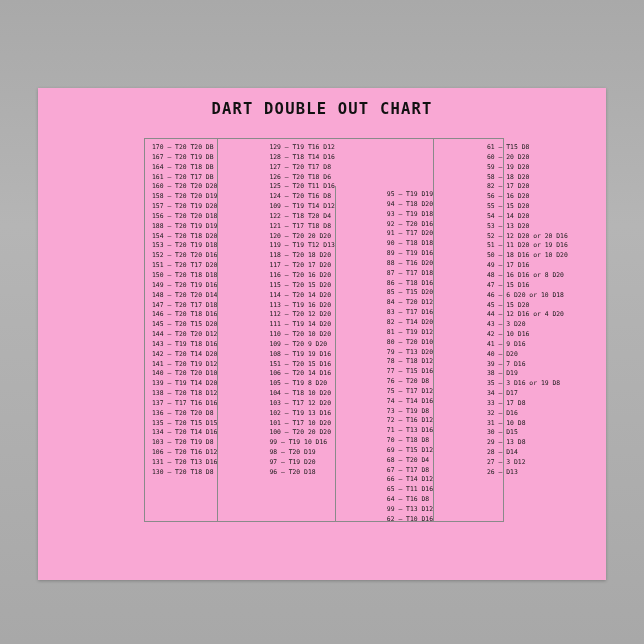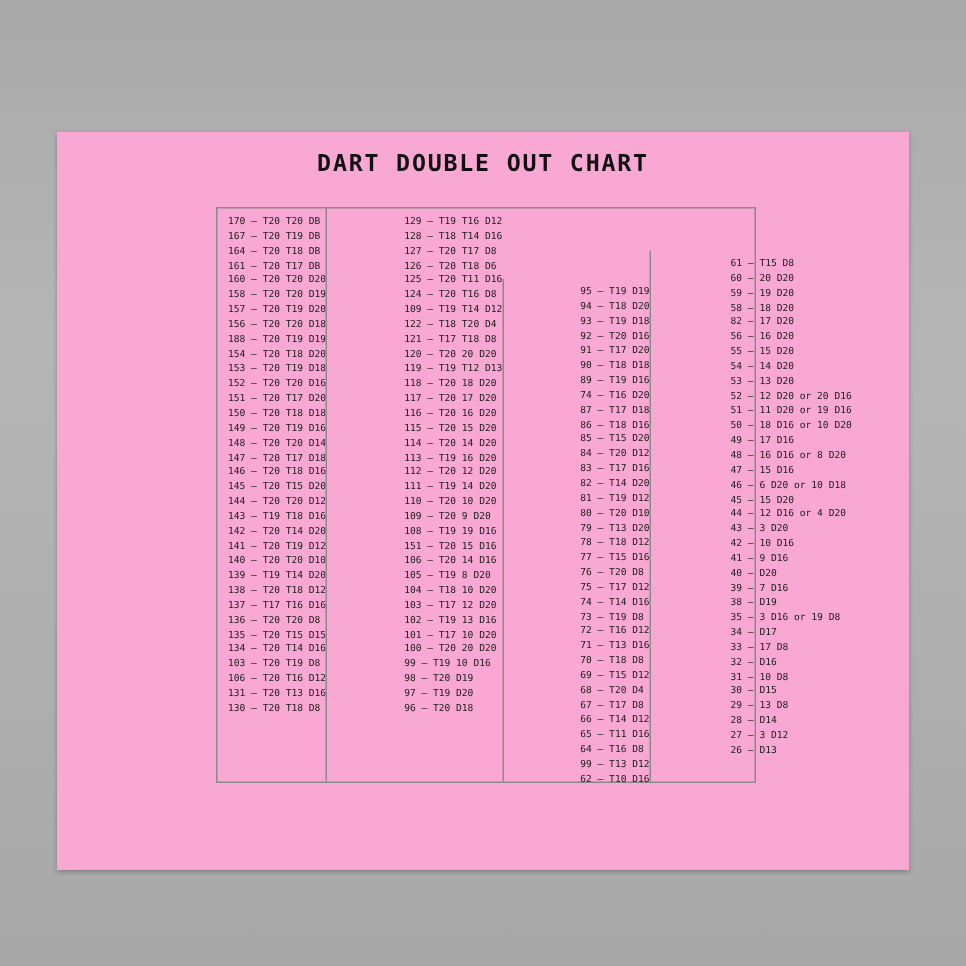--- a/index.html
+++ b/index.html
@@ -56,21 +56,21 @@
     padding: 4px 0 0 0;
     flex: 1 1 0;
   }
   .chart-col + .chart-col {
     border-left: 1px solid #8a8a8a;
     padding-left: 44px;
   }
   .chart-col.c0 { flex: 1.02 1 0; }
   .chart-col.c1 { flex: 1.00 1 0; }
   .chart-col.c2 { flex: 0.82 1 0; margin-top: 47px; }
-  .chart-col.c3 { flex: 1.16 1 0; margin-top: 28px; }
+  .chart-col.c3 { flex: 1.16 1 0; }
   .chart-row {
     font-family: "DejaVu Sans Mono", monospace;
     font-size: 6.4px;
     line-height: 9.85px;
     color: #1a1a1a;
     white-space: nowrap;
     padding-left: 7px;
   }
   .chart-col.c3 .chart-row { padding-left: 9px; }
 </style>
@@ -160,21 +160,21 @@
     </div>
 
     <div class="chart-col c2">
       <div class="chart-row">95 – T19 D19</div>
       <div class="chart-row">94 – T18 D20</div>
       <div class="chart-row">93 – T19 D18</div>
       <div class="chart-row">92 – T20 D16</div>
       <div class="chart-row">91 – T17 D20</div>
       <div class="chart-row">90 – T18 D18</div>
       <div class="chart-row">89 – T19 D16</div>
-      <div class="chart-row">74 – T16 D20</div>
+      <div class="chart-row">88 – T16 D20</div>
       <div class="chart-row">87 – T17 D18</div>
       <div class="chart-row">86 – T18 D16</div>
       <div class="chart-row">85 – T15 D20</div>
       <div class="chart-row">84 – T20 D12</div>
       <div class="chart-row">83 – T17 D16</div>
       <div class="chart-row">82 – T14 D20</div>
       <div class="chart-row">81 – T19 D12</div>
       <div class="chart-row">80 – T20 D10</div>
       <div class="chart-row">79 – T13 D20</div>
       <div class="chart-row">78 – T18 D12</div>

